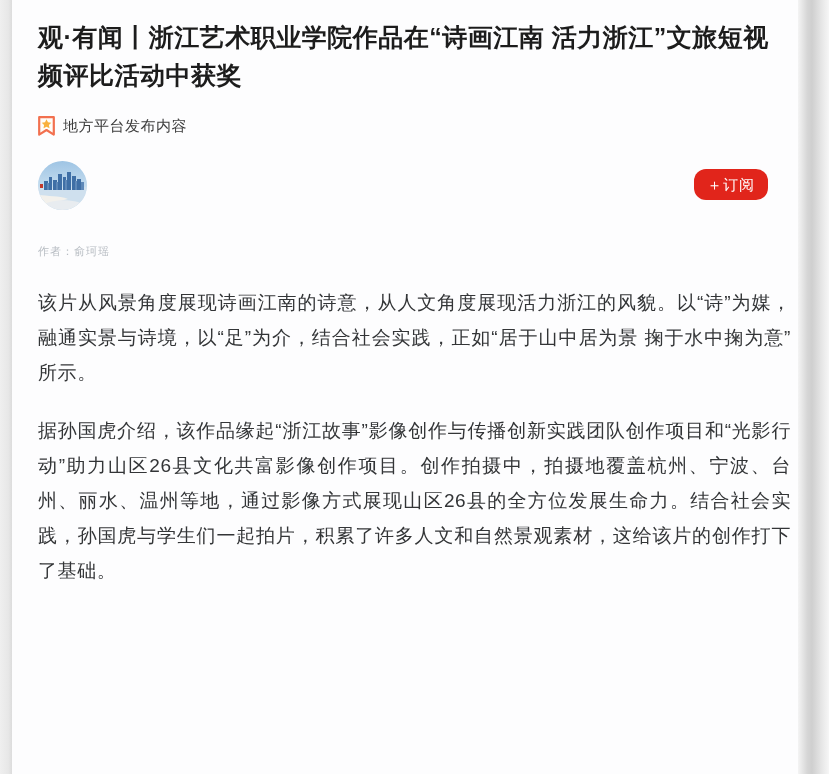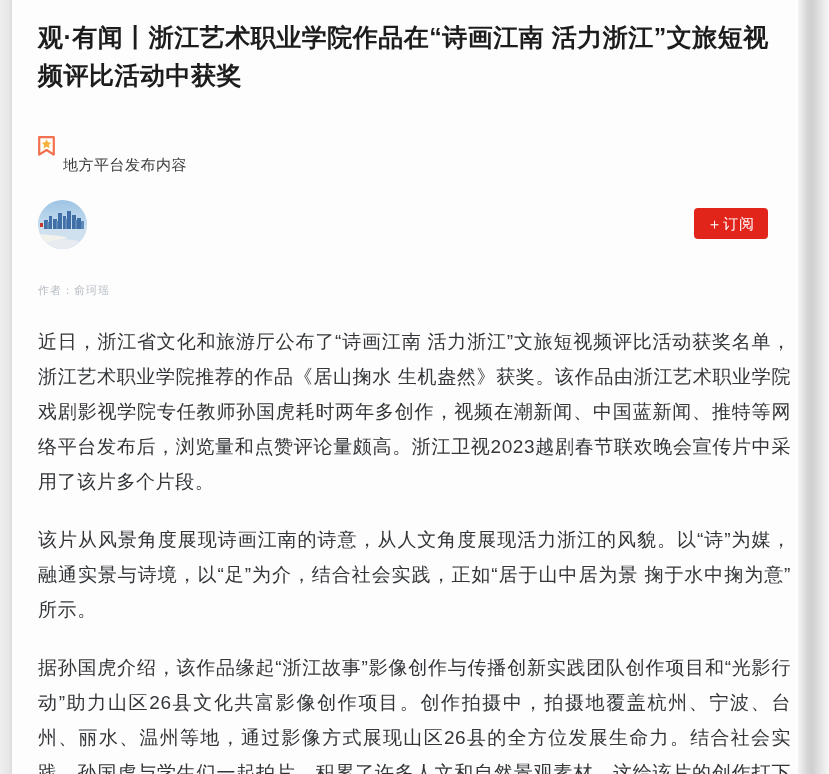--- a/index.html
+++ b/index.html
@@ -32,42 +32,42 @@
     color: #1c1c1c;
     letter-spacing: 0.5px;
     margin-top: 4px;
   }
 
   .badge-row {
     display: flex; align-items: center; gap: 8px;
     margin-top: 22px;
   }
   .badge-row .badge-icon { width: 17px; height: 20px; display: inline-block; }
-  .badge-row .badge-label { font-size: 15px; color: #3d3d3d; letter-spacing: 0.5px; margin-top: 40px; }
+  .badge-row .badge-label { font-size: 15px; color: #3d3d3d; letter-spacing: 0.5px; }
 
   .publisher-row {
     display: flex; align-items: center;
     margin-top: 24px;
     position: relative;
     height: 50px;
   }
   .avatar {
     width: 49px; height: 49px; border-radius: 50%;
     overflow: hidden; flex: 0 0 auto;
     background: #cde0f0;
   }
   .publisher-meta { margin-left: 14px; }
   .publisher-name { font-size: 17px; color: #2a2a2a; letter-spacing: 0.5px; }
   .publisher-date { font-size: 15px; color: #aab0b6; margin-top: 5px; }
   .subscribe-btn {
     position: absolute; right: 23px; top: 9px;
     background: #e1251b;
     color: #ffffff;
     border: none;
-    border-radius: 4px;
+    border-radius: 12px;
     font-size: 15px;
     line-height: 1;
     padding: 8px 13px;
     cursor: pointer;
     font-family: inherit;
     letter-spacing: 1px;
   }
 
   .byline {
     margin-top: 34px;
@@ -145,19 +145,18 @@
             <path d="M-4 49 C6 40 24 37 40 41 L49 45 L49 49 Z" fill="#e8ecf0"></path>
           </g>
         </svg>
       </span>
       <button class="subscribe-btn">＋订阅</button>
     </div>
 
     <div class="byline">作者：俞珂瑶</div>
 
     <div class="article-body">
-      <p>近日，浙江省文化和旅游厅公布了“诗画江南 活力浙江”文旅短视频评比活动获奖名单，浙江艺术职业学院推荐的作品《居山掬水 生机盎然》获奖。该作品由浙江艺术职业学院戏剧影视学院专任教师孙国虎耗时两年多创作，视频在潮新闻、中国蓝新闻、推特等网络平台发布后，浏览量和点赞评论量颇高。浙江卫视2023越剧春节联欢晚会宣传片中采用了该片多个片段。</p>
       <p>该片从风景角度展现诗画江南的诗意，从人文角度展现活力浙江的风貌。以“诗”为媒，融通实景与诗境，以“足”为介，结合社会实践，正如“居于山中居为景 掬于水中掬为意”所示。</p>
       <p>据孙国虎介绍，该作品缘起“浙江故事”影像创作与传播创新实践团队创作项目和“光影行动”助力山区26县文化共富影像创作项目。创作拍摄中，拍摄地覆盖杭州、宁波、台州、丽水、温州等地，通过影像方式展现山区26县的全方位发展生命力。结合社会实践，孙国虎与学生们一起拍片，积累了许多人文和自然景观素材，这给该片的创作打下了基础。</p>
     </div>
 
   </div>
 </div>
 
 </body></html>

